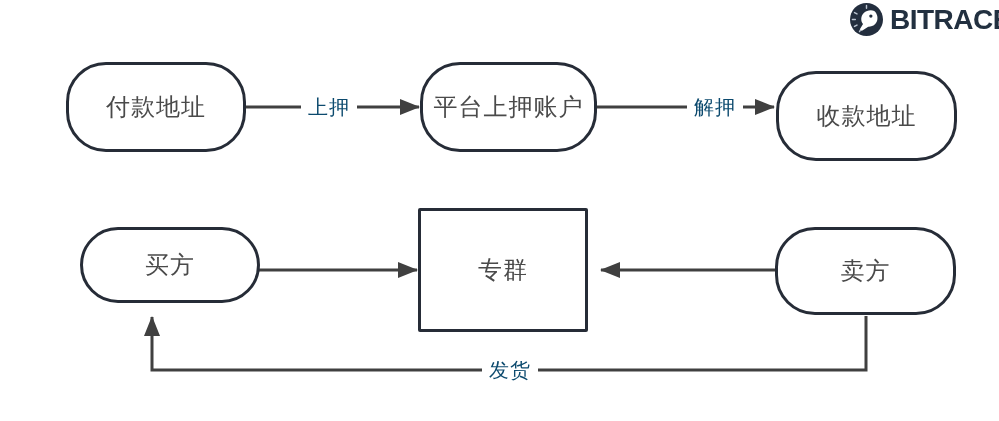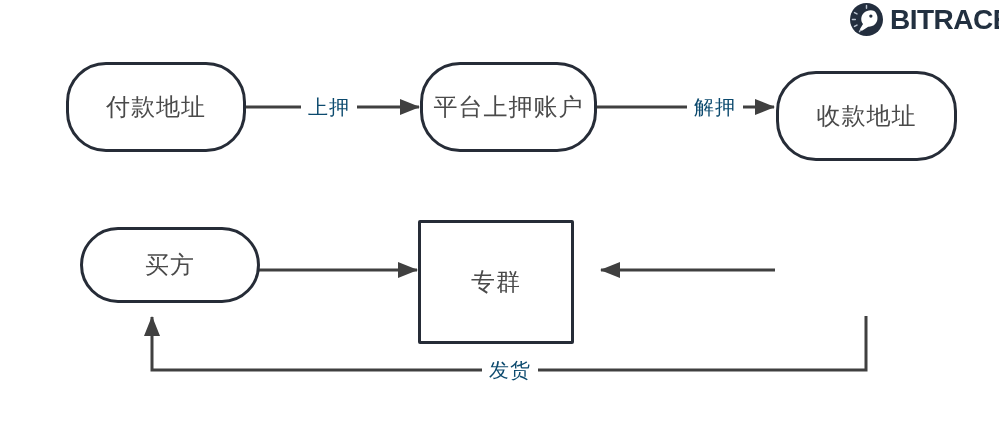--- a/index.html
+++ b/index.html
@@ -33,21 +33,21 @@
     letter-spacing: 1px;
     white-space: nowrap;
   }
   .node.rounded { border-radius: 40px; }
   .node.rect { border-radius: 2px; border-width: 3px; }
 
   #node-payment   { left: 66px;  top: 62px;  width: 180px; height: 90px; }
   #node-platform  { left: 420px; top: 62px;  width: 177px; height: 90px; }
   #node-receiving { left: 776px; top: 71px;  width: 181px; height: 90px; }
   #node-buyer     { left: 80px;  top: 227px; width: 180px; height: 76px; }
-  #node-group     { left: 418px; top: 208px; width: 156px; height: 124px; margin-top: 12px; }
+  #node-group     { left: 418px; top: 208px; width: 170px; height: 124px; }
   #node-seller    { left: 775px; top: 227px; width: 181px; height: 88px; }
 
   .edge-label {
     position: absolute;
     transform: translate(-50%, -50%);
     background: #ffffff;
     padding: 0 7px;
     font-size: 20px;
     color: #0c4a6e;
     letter-spacing: 1px;
@@ -99,20 +99,23 @@
   <div class="node rounded" id="node-receiving">
     <span>收款地址</span>
   </div>
 
   <div class="node rounded" id="node-buyer">
     <span>买方</span>
   </div>
   <div class="node rect" id="node-group">
     <span>专群</span>
   </div>
+  <div class="node rounded" id="node-seller">
+    <span>卖方</span>
+  </div>
 
   <div class="edge-label" id="label-pledge">上押</div>
   <div class="edge-label" id="label-release">解押</div>
   <div class="edge-label" id="label-ship">发货</div>
 
   <div class="logo">
     <svg width="33" height="33" viewBox="0 0 34 34">
       <circle cx="17" cy="17" r="17" fill="#232E3E"></circle>
       <path d="M17 2.5 V5.5 M4.6 9.8 L7.2 11.3 M2.5 17 H5.5 M4.6 24.2 L7.2 22.7 M9.8 29.4 L11.3 26.8" stroke="#b9c2cf" stroke-width="1.5" stroke-linecap="round" fill="none"></path>
       <path d="M25 8.2 C28.2 10.8 29.3 15.8 27.4 19.6 C25.8 22.8 22.4 24.7 18.8 24.4 L13.2 28.2 C11.6 29.2 9.9 27.5 10.8 25.9 L13.4 21.6 C10.8 18.3 11 13.2 14.2 10.2 C17.2 7.4 21.8 6.6 25 8.2 Z" fill="#ffffff"></path>

